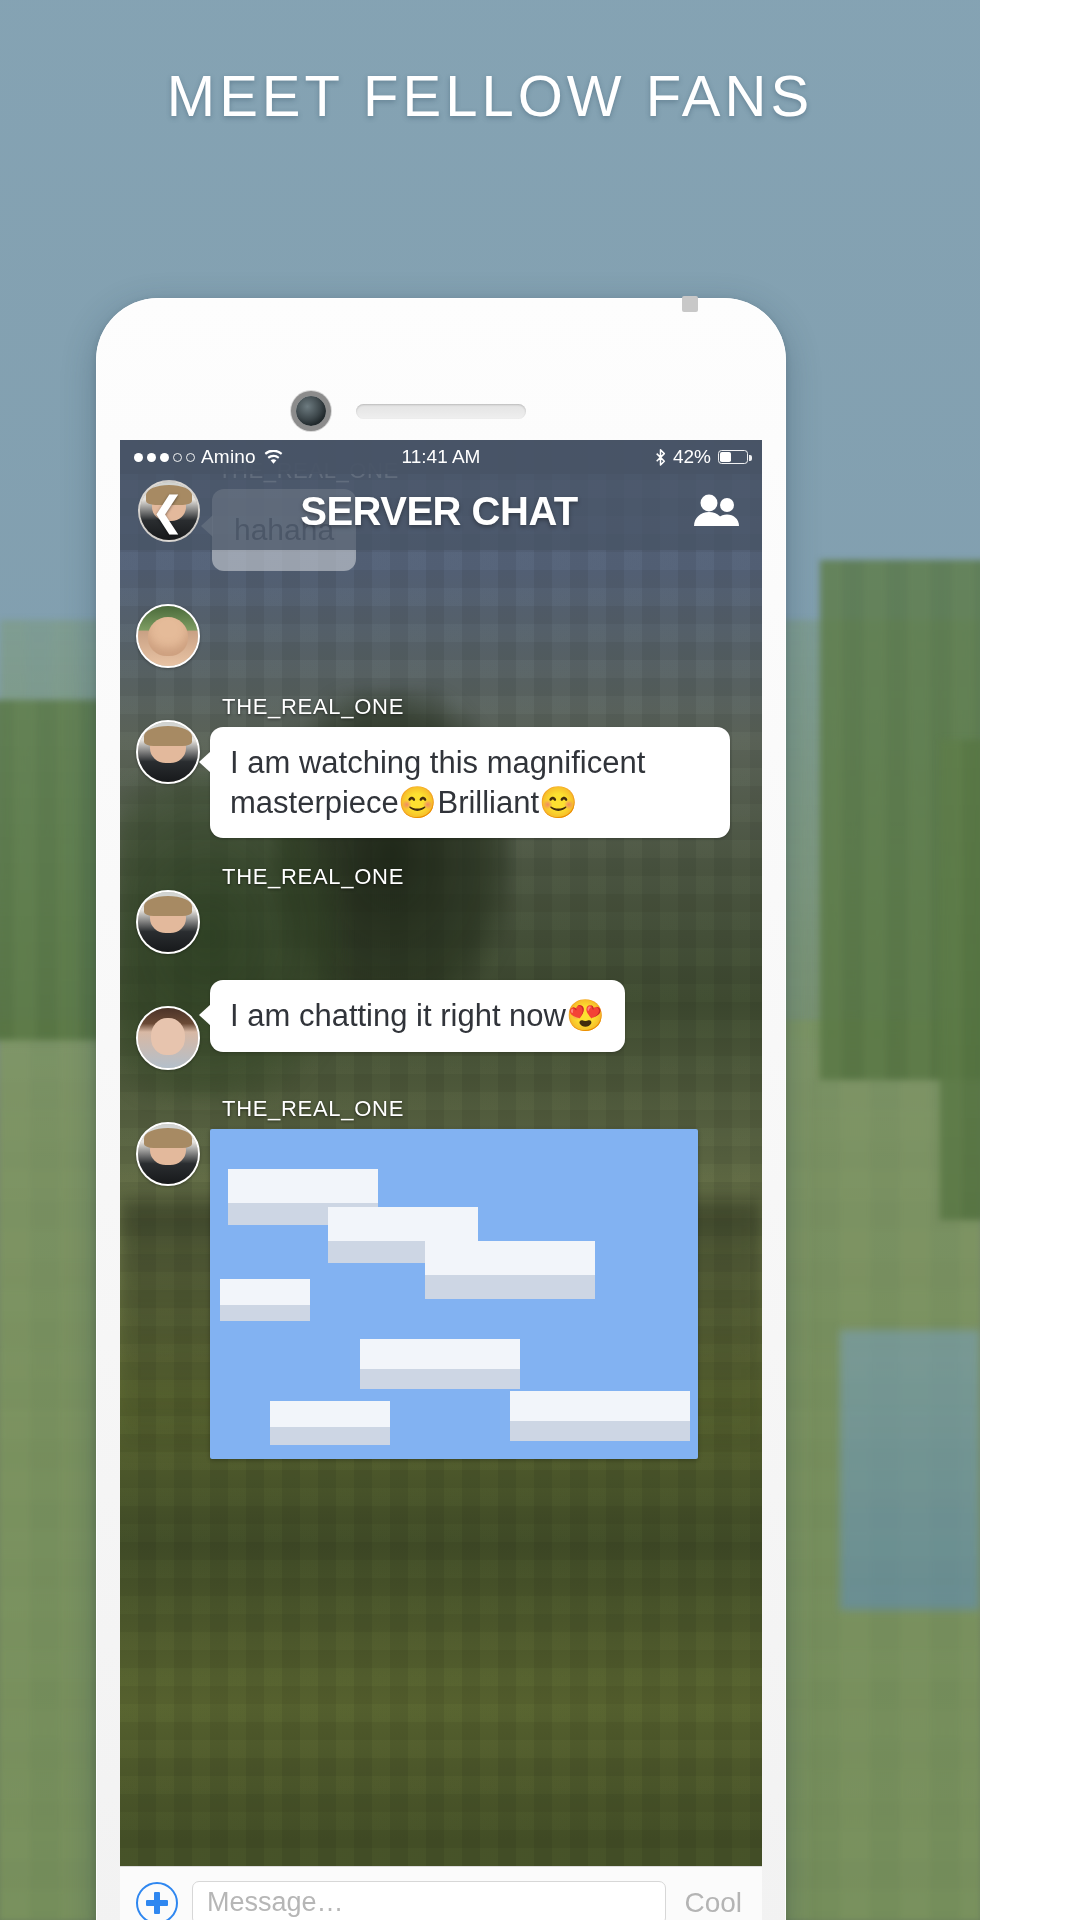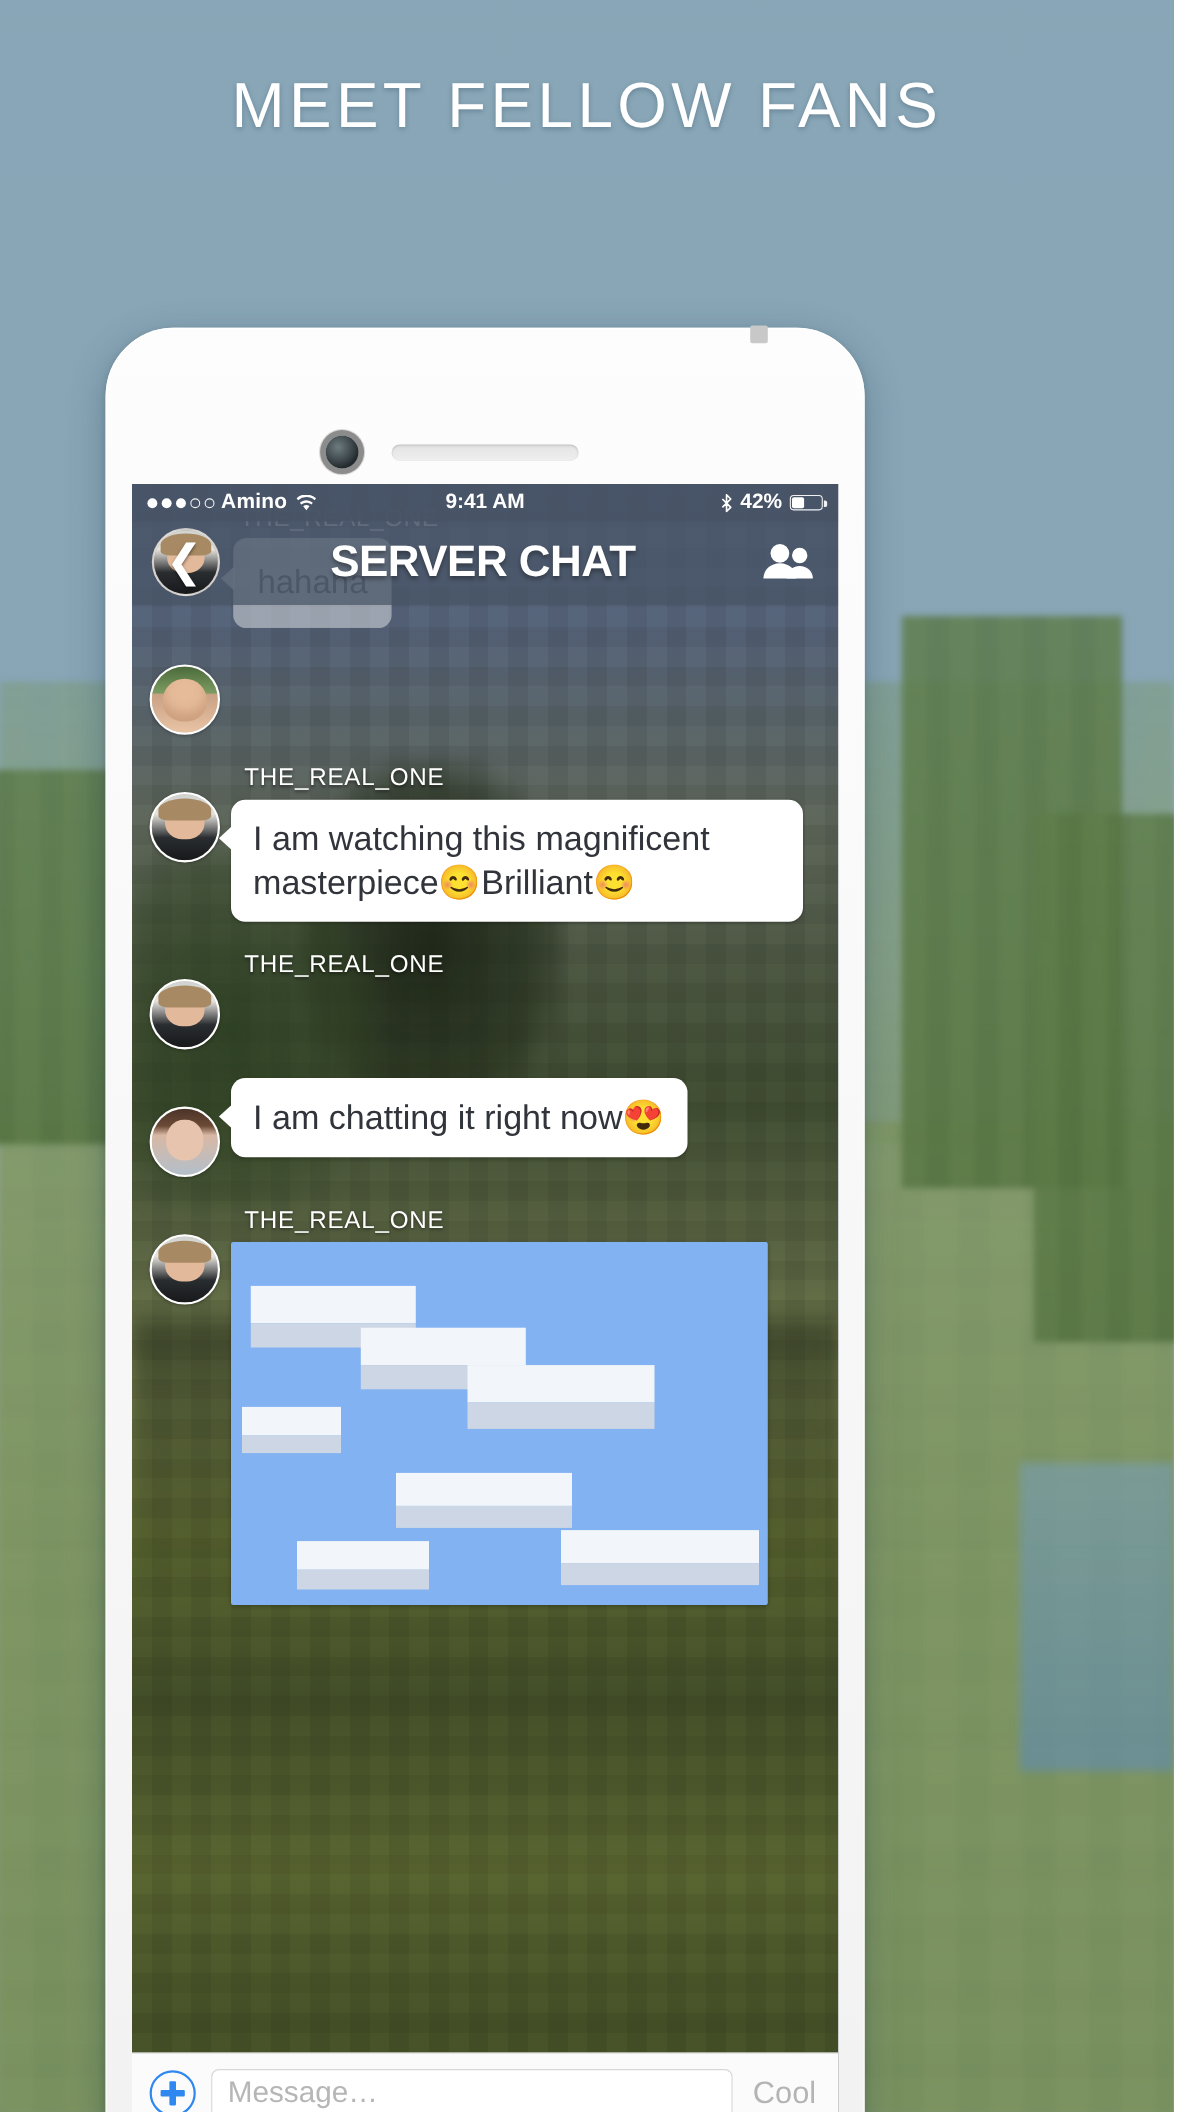--- a/index.html
+++ b/index.html
@@ -3,22 +3,22 @@
 <meta charset="utf-8">
 <style>
   * { margin:0; padding:0; box-sizing:border-box; }
   html, body {
     width:1080px; height:1920px; overflow:hidden;
     font-family:"Liberation Sans", sans-serif;
   }
 
   
   .stage{
-    position:relative; width:1067px; height:1920px;
-    background:#737373;
+    position:relative; width:980px; height:1920px;
+    background:#000000;
     overflow:hidden;
   }
   .bg-scene{
     position:absolute; inset:0;
     background:
       linear-gradient(to bottom,
         rgba(137,168,185,.97) 0%,
         rgba(137,168,185,.95) 33%,
         rgba(150,175,170,.88) 46%,
         rgba(150,170,140,.80) 58%,
@@ -148,21 +148,20 @@
   }
 
   
   .statusbar{
     position:absolute; left:0; right:0; top:0; height:34px;
     display:flex; align-items:center;
     padding:0 14px;
     color:#ffffff; font-size:19px;
     background:rgba(72,84,102,.93);
     z-index:40;
-    font-weight:bold;
   }
   .sb-left{ display:flex; align-items:center; gap:6px; }
   .dots{ display:flex; align-items:center; gap:4px; }
   .dot{ width:9px; height:9px; border-radius:50%; background:#fff; }
   .dot.off{ background:transparent; border:1.4px solid rgba(255,255,255,.92); width:9px; height:9px; }
   .carrier{ font-size:19px; letter-spacing:.2px; }
   .wifi{ width:19px; height:15px; margin-left:2px; }
   .sb-center{
     position:absolute; left:0; right:0; text-align:center;
     font-size:19px; pointer-events:none;
@@ -408,21 +407,21 @@
             <span class="dot off"></span>
               <span class="dot off"></span>
           </div>
           <span class="carrier">Amino</span>
           <svg class="wifi" viewBox="0 0 20 15">
             <path d="M10 14.2 7 10.4a4.9 4.9 0 0 1 6 0z" fill="#fff"></path>
             <path d="M10 7.1c1.8 0 3.5.6 4.8 1.7l1.4-1.8A9.6 9.6 0 0 0 10 4.6c-2.3 0-4.5.8-6.2 2.4l1.4 1.8A7.4 7.4 0 0 1 10 7.1z" fill="#fff"></path>
             <path d="M10 1.6c3 0 5.8 1.1 7.9 3l1.4-1.8A14.6 14.6 0 0 0 10-.9C6.3-.9 2.9.4.7 2.8l1.4 1.8A11.9 11.9 0 0 1 10 1.6z" fill="#fff"></path>
           </svg>
         </div>
-        <div class="sb-center">9:41 AM</div>
+        <div class="sb-center">11:41 AM</div>
         <div class="sb-right">
           <svg class="bt" viewBox="0 0 11 17">
             <path d="M5.5 0.8 9.3 4.6 5.5 8.4V0.8zm0 7.6 3.8 3.8-3.8 3.8V8.4zM5.5 8.4 1.7 4.6M5.5 8.4l-3.8 3.8" stroke="#fff" stroke-width="1.5" fill="none" stroke-linejoin="round"></path>
           </svg>
           <span class="batt-pct">42%</span>
           <div class="batt">
             <div class="batt-fill" id="batt-fill" style="width: 10.92px;"></div>
           </div>
         </div>
       </div>

